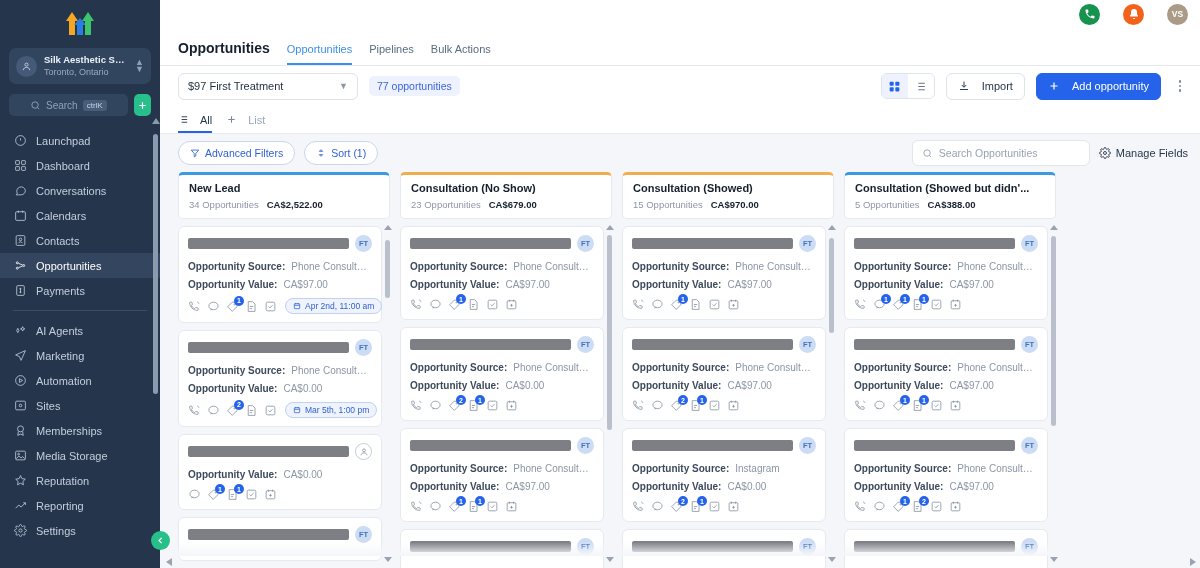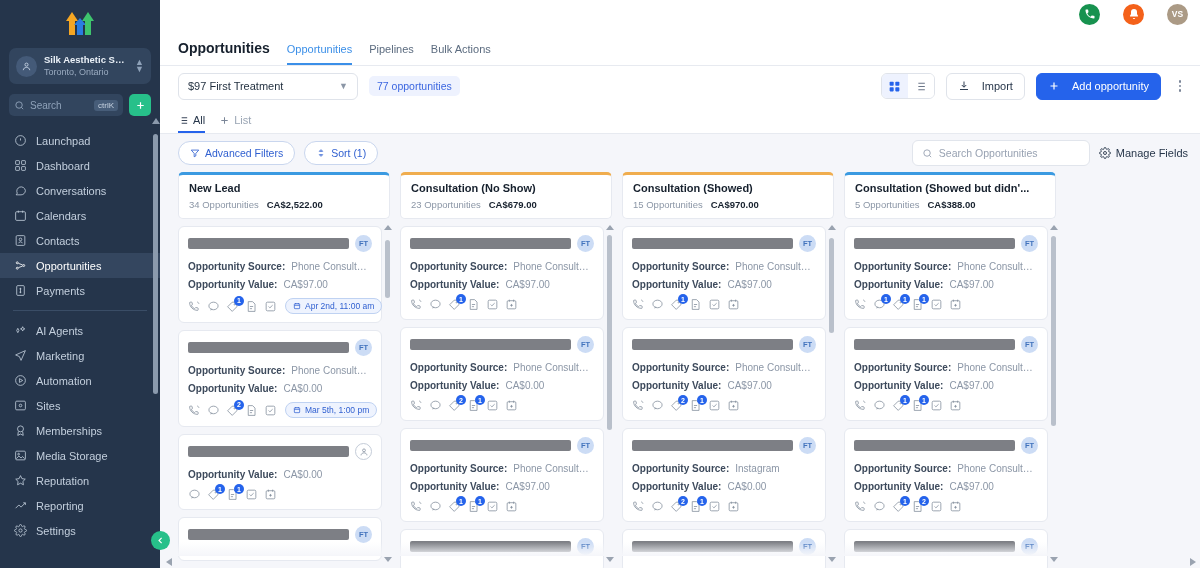--- a/index.html
+++ b/index.html
@@ -52,21 +52,21 @@
     font-size: 9.5px; font-weight: bold; color: #eaf0f7;
     white-space: nowrap; overflow: hidden; text-overflow: ellipsis;
     line-height: 12px;
   }
   .org-loc { font-size: 9px; color: #9aabc0; line-height: 12px; }
   .org-chev { color: #8fa2b9; font-size: 9px; line-height: 7px; }
 
   .search-row { display: flex; gap: 6px; margin: 10px 9px 0 9px; align-items: center; }
   .search-box {
     flex: 1; height: 22px; background: #32455e; border-radius: 5px;
-    display: flex; align-items: center; padding: 0 5px; gap: 5px;
+    display: flex; align-items: center; padding: 0 21px; gap: 5px;
   }
   .search-box .ph { font-size: 10px; color: #8fa2b9; flex: 1; }
   .kbd {
     background: #475d79; color: #c6d2e0; font-size: 8px;
     padding: 1px 4px; border-radius: 3px; font-family: "Liberation Sans", sans-serif;
   }
   .plus-btn {
     width: 22px; height: 22px; border-radius: 5px; background: #27c08a;
     display: flex; align-items: center; justify-content: center;
     color: #fff; font-size: 13px; line-height: 1; cursor: pointer;
@@ -148,21 +148,21 @@
   }
   .btn.primary { background: #2563eb; border-color: #2563eb; color: #fff; }
   .kebab { width: 16px; display: flex; flex-direction: column; align-items: center; gap: 2px; cursor: pointer; }
   .kebab i { width: 2.5px; height: 2.5px; border-radius: 50%; background: #7b8698; display: block; }
 
   .viewbar {
     background: #fff; height: 28px; display: flex; align-items: flex-end;
     padding: 0 18px; gap: 14px; border-bottom: 1px solid #e7eaf0;
   }
   .vtab {
-    display: flex; align-items: center; gap: 4px; font-size: 11px;
+    display: flex; gap: 11px; font-size: 11px;
     color: #27364a; padding-bottom: 5px; border-bottom: 2px solid transparent; cursor: pointer;
   }
   .vtab.active { border-bottom-color: #2563eb; font-weight: 500; }
   .vtab.muted { color: #9aa5b4; }
 
   .filterbar {
     height: 38px; display: flex; align-items: center; padding: 0 12px 0 18px; gap: 9px;
     background: #f5f6fa;
   }
   .chip {

